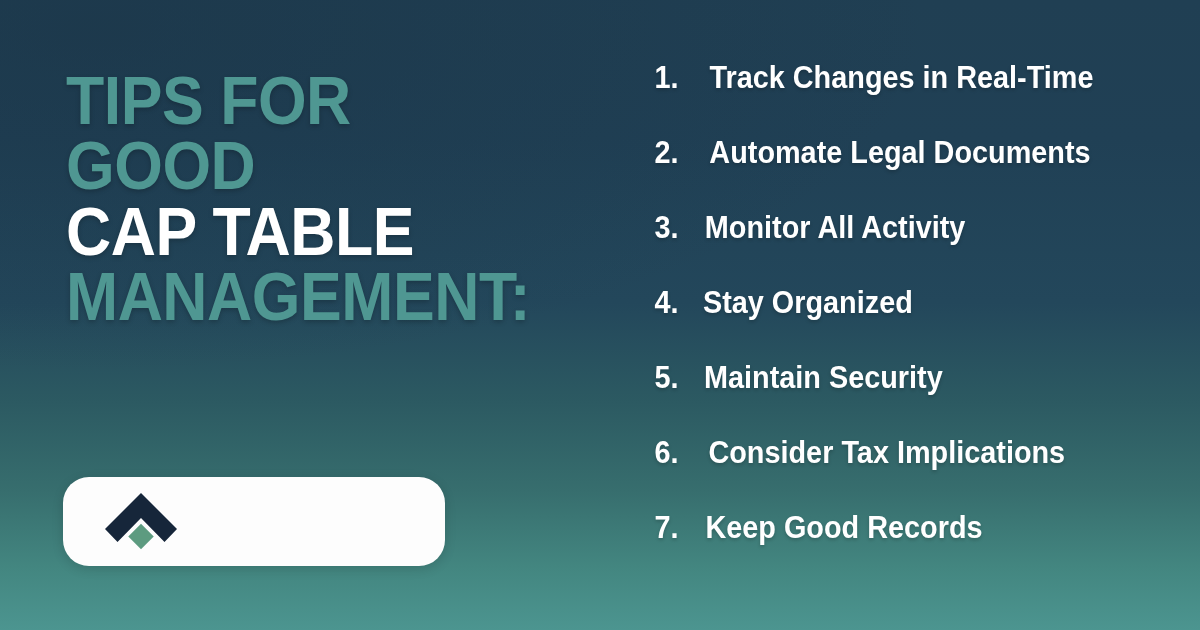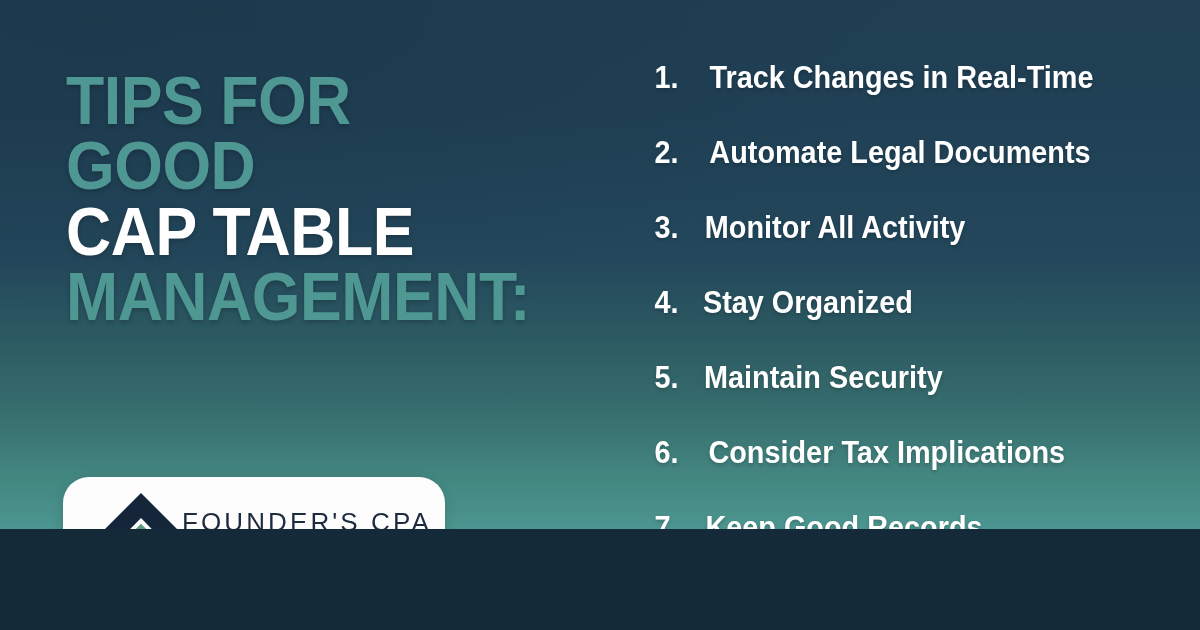--- a/index.html
+++ b/index.html
@@ -3,21 +3,21 @@
 <meta charset="utf-8">
 <style>
   html, body {
     margin: 0;
     padding: 0;
     background: #142a38;
   }
   #canvas {
     position: relative;
     width: 1200px;
-    height: 529px;
+    height: 630px;
     overflow: hidden;
     font-family: "Liberation Sans", sans-serif;
     background:
       linear-gradient(180deg,
         #203f53 0%,
         #204055 22%,
         #23475b 48%,
         #2c5a62 64%,
         #376e6e 78%,
         #438680 90%,
@@ -144,21 +144,20 @@
     <span class="title-line accent">MANAGEMENT:</span>
   </div>
 
   <div class="logo-pill">
     <span class="logo-mark">
       <svg width="72" height="58" viewBox="0 0 72 58" xmlns="http://www.w3.org/2000/svg">
         <path d="M36 0 L72 36 L59.5 49 L36 25 L12.5 49 L0 36 Z" fill="#16263a"></path>
         <rect x="27" y="34.5" width="18" height="18" transform="rotate(45 36 43.5)" fill="#5d9b80"></rect>
       </svg>
     </span>
-    <span class="logo-wordmark">FOUNDER'S CPA</span>
   </div>
 
   <ol class="tips-list">
     <li class="tip-item">
       <span class="tip-num">1.</span>
       <span class="tip-text">Track Changes in Real-Time</span>
     </li>
     <li class="tip-item">
       <span class="tip-num">2.</span>
       <span class="tip-text">Automate Legal Documents</span>

